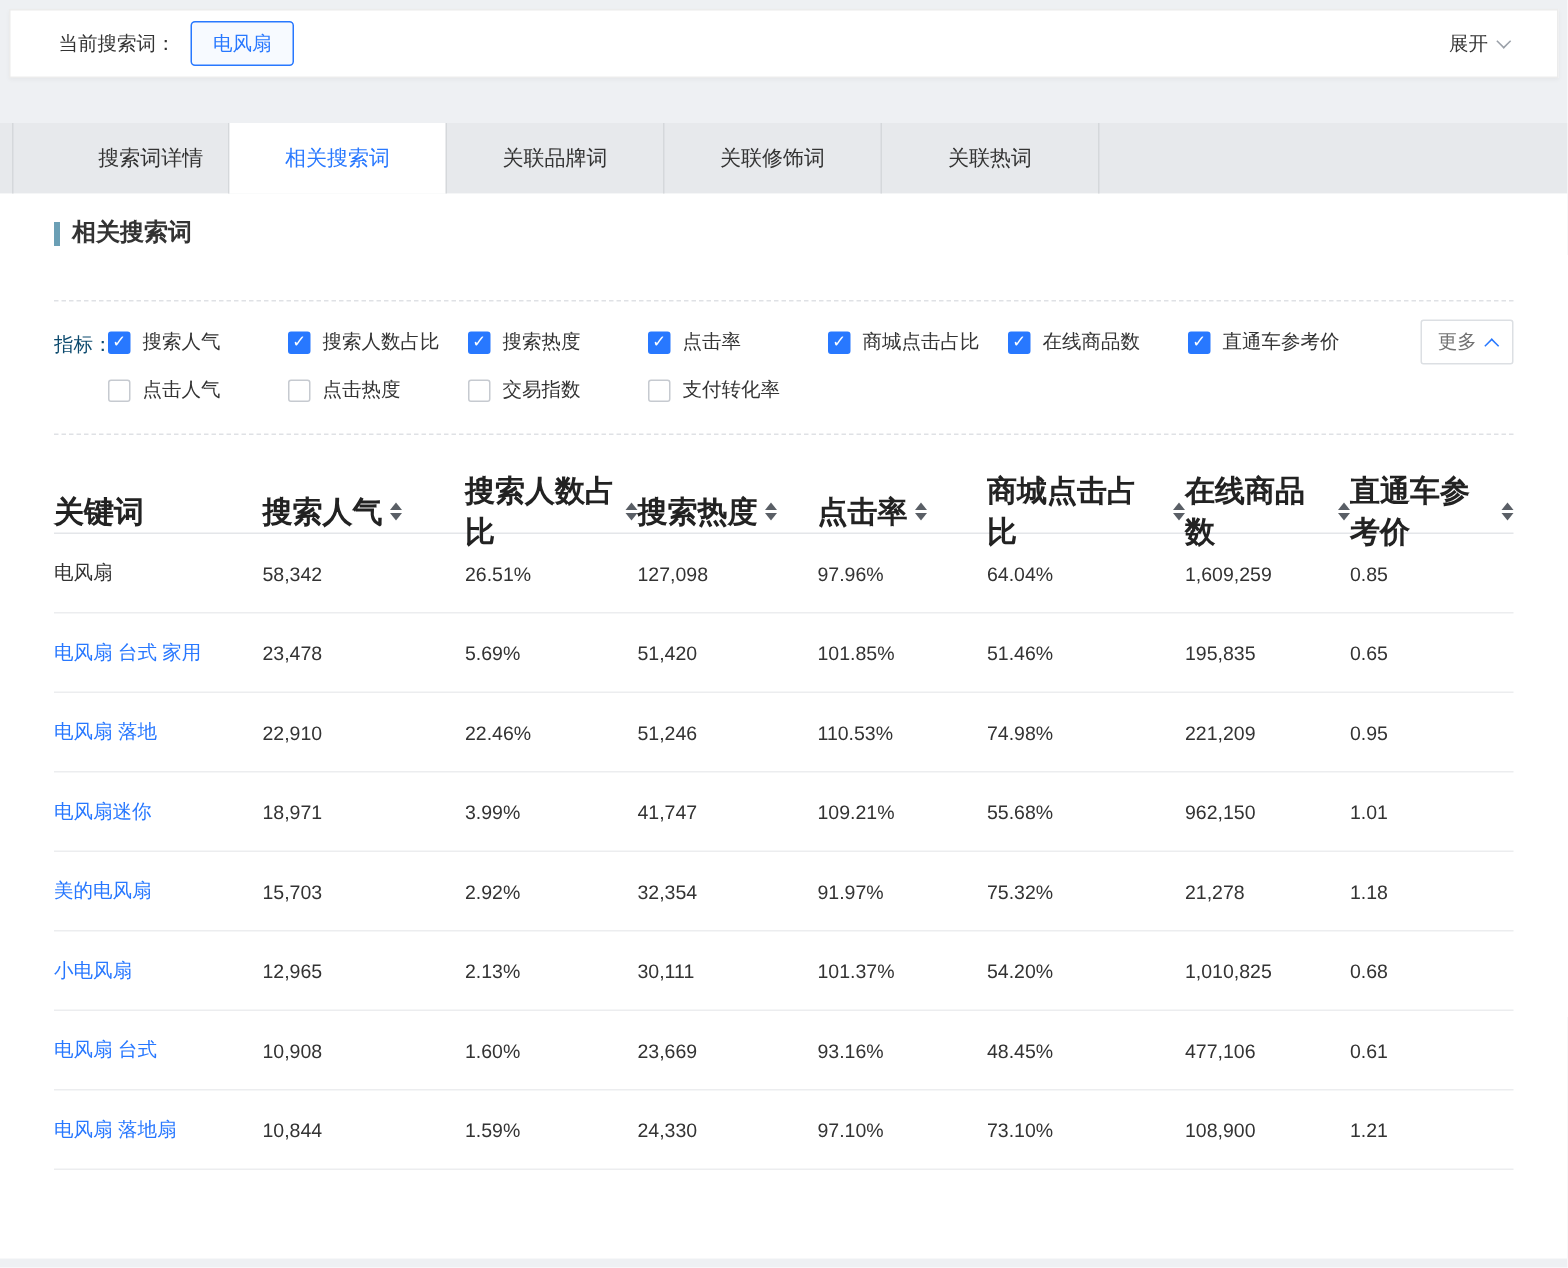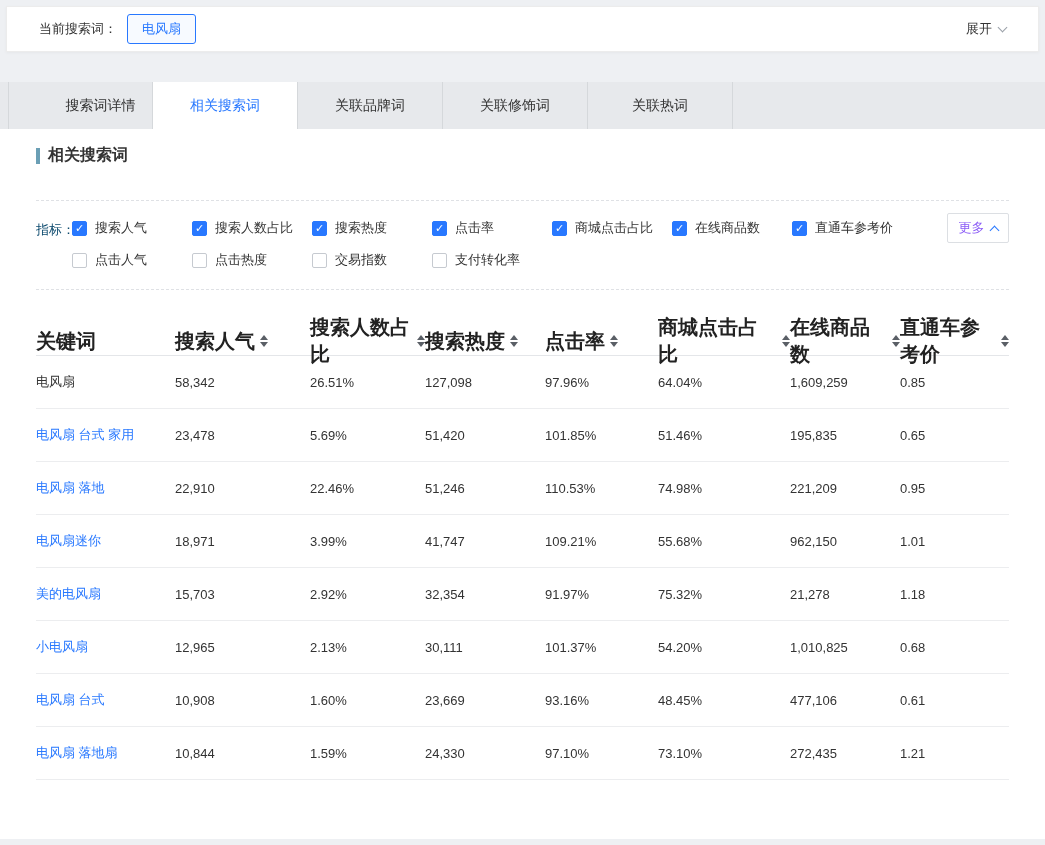--- a/index.html
+++ b/index.html
@@ -59,21 +59,21 @@
     width:15px; height:15px; border:1px solid #c6cad0; border-radius:2px; background:#fff;
     margin-right:8px; display:flex; align-items:center; justify-content:center;
     font-size:11px; color:#fff; flex:0 0 auto;
   }
   .box.checked { background:var(--accent-blue,#2878ff); border-color:var(--accent-blue,#2878ff); }
   .box.checked::after { content:"✓"; line-height:1; }
   .more-btn {
     position:absolute; right:0; top:12px; width:62px; height:30px;
     border:1px solid #dcdfe3; border-radius:2px; background:#fff;
     display:flex; align-items:center; justify-content:center;
-    font-size:13px; color:#8b5cf6; cursor:pointer;
+    font-size:13px; color:#737373; cursor:pointer;
   }
   
   .search-row { margin:22px 36px 0; display:flex; justify-content:flex-end; }
   .search-box {
     width:300px; height:34px; border:1px solid #e2e4e8; border-radius:4px; background:#fff;
     display:flex; align-items:center; padding:0 12px;
   }
   .search-box svg { flex:0 0 auto; }
   .search-input {
     border:none; outline:none; flex:1; margin-left:8px; font-size:13px; color:#333;
@@ -317,19 +317,19 @@
           <div class="td">477,106</div>
           <div class="td">0.61</div>
         </div>
         <div class="tr">
           <div class="td link">电风扇 落地扇</div>
           <div class="td">10,844</div>
           <div class="td">1.59%</div>
           <div class="td">24,330</div>
           <div class="td">97.10%</div>
           <div class="td">73.10%</div>
-          <div class="td">272,435</div>
+          <div class="td">108,900</div>
           <div class="td">1.21</div>
         </div>
       </div>
   </div>
 
 </div>
 
 </body></html>

